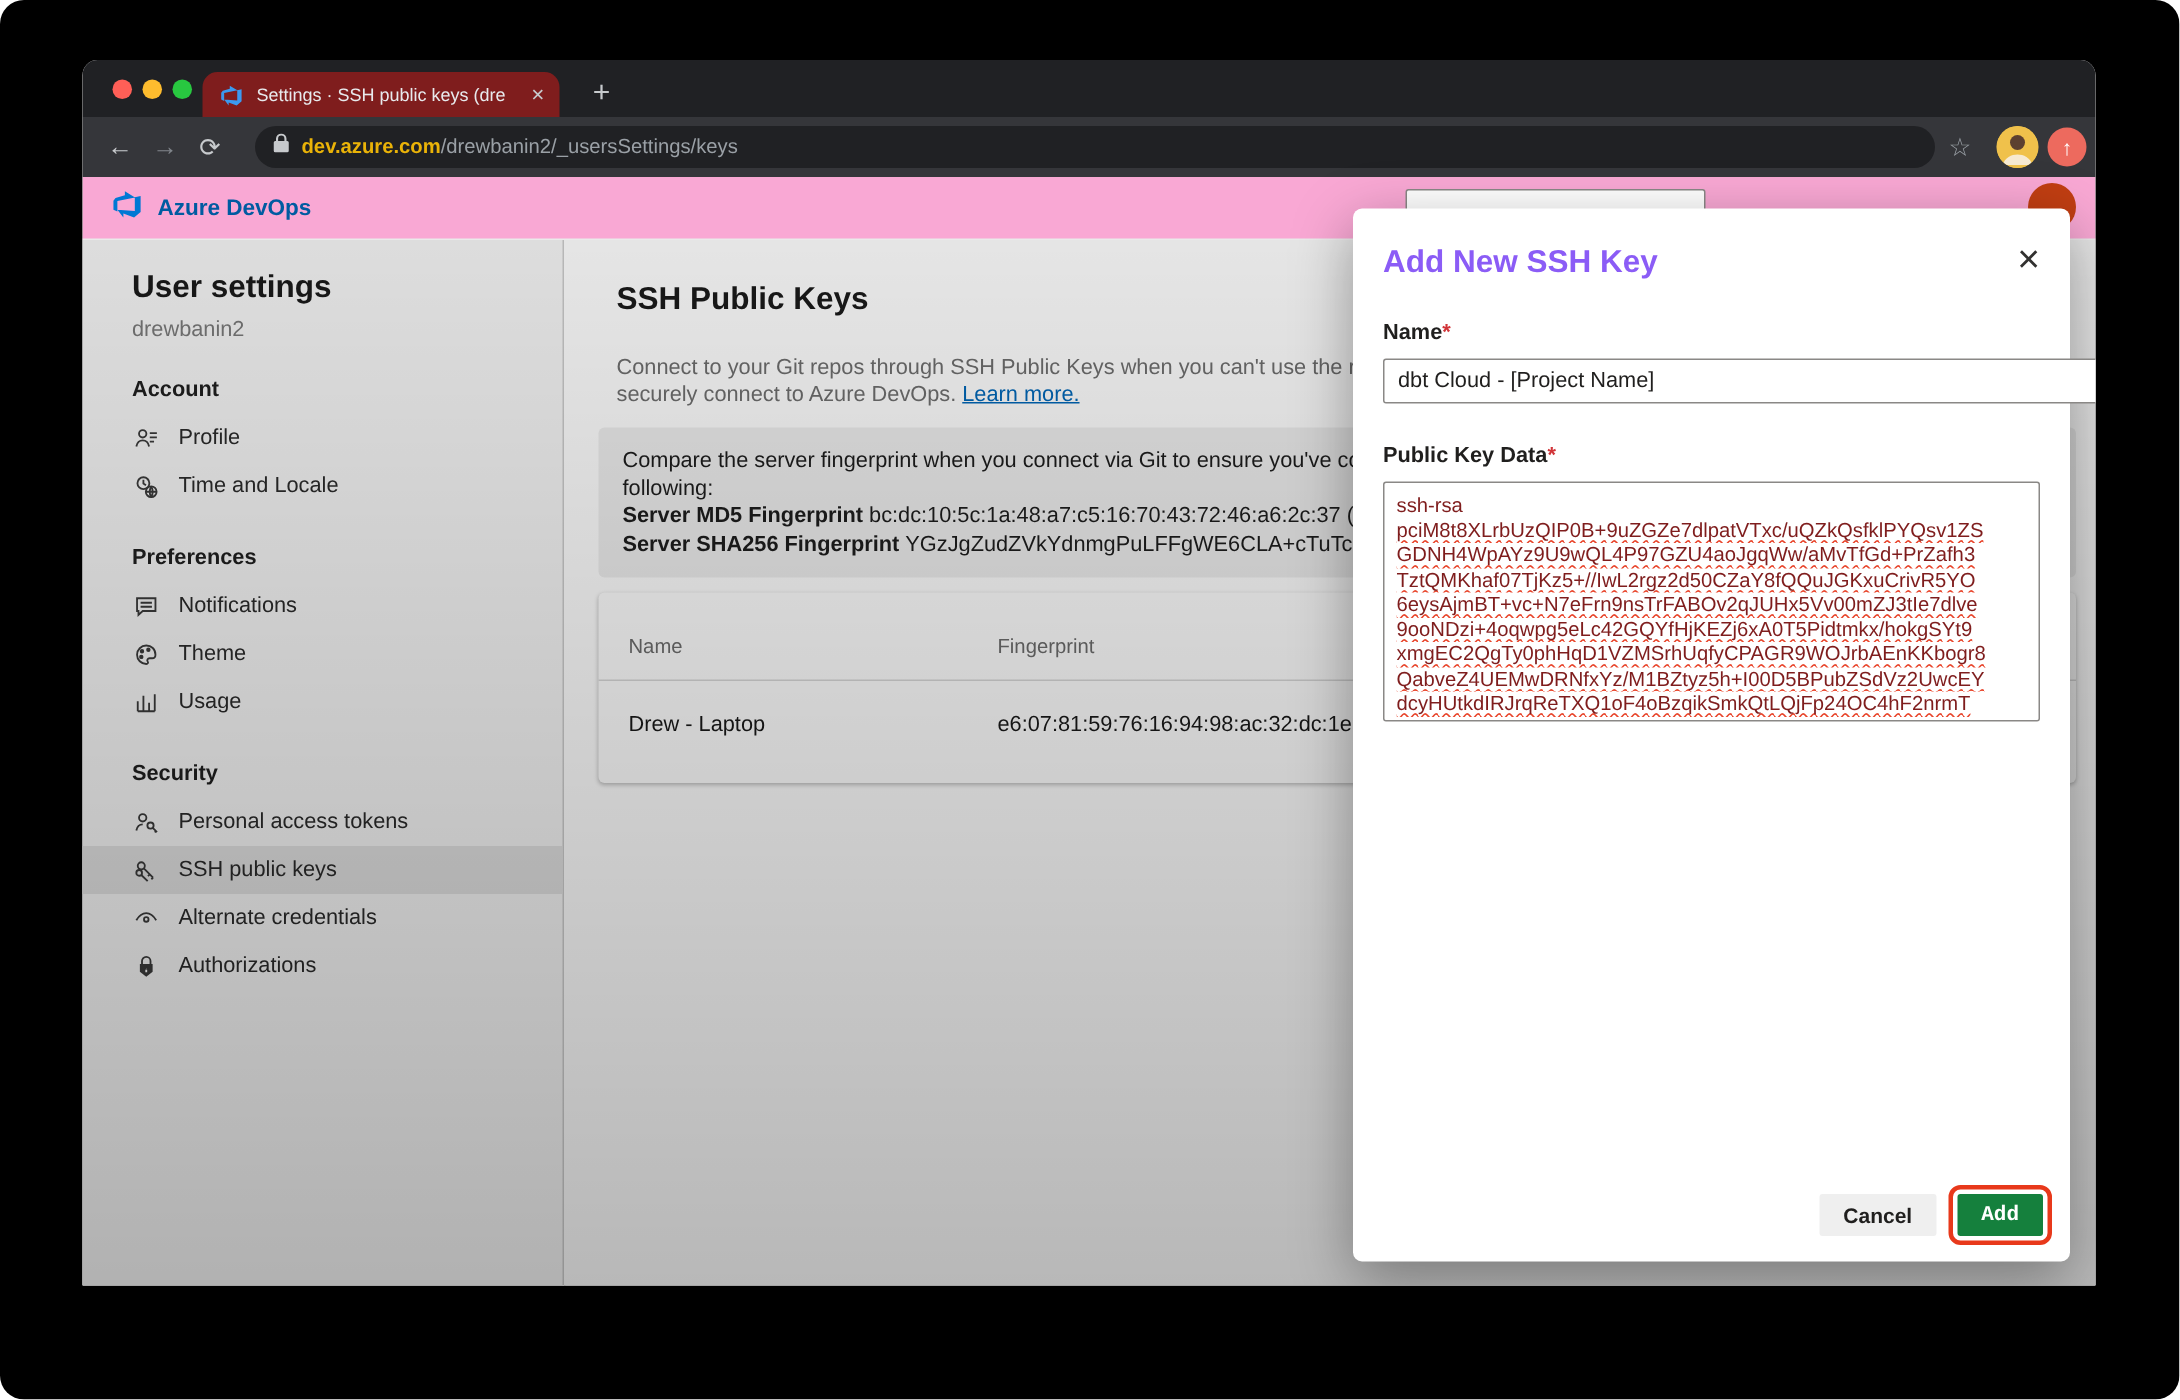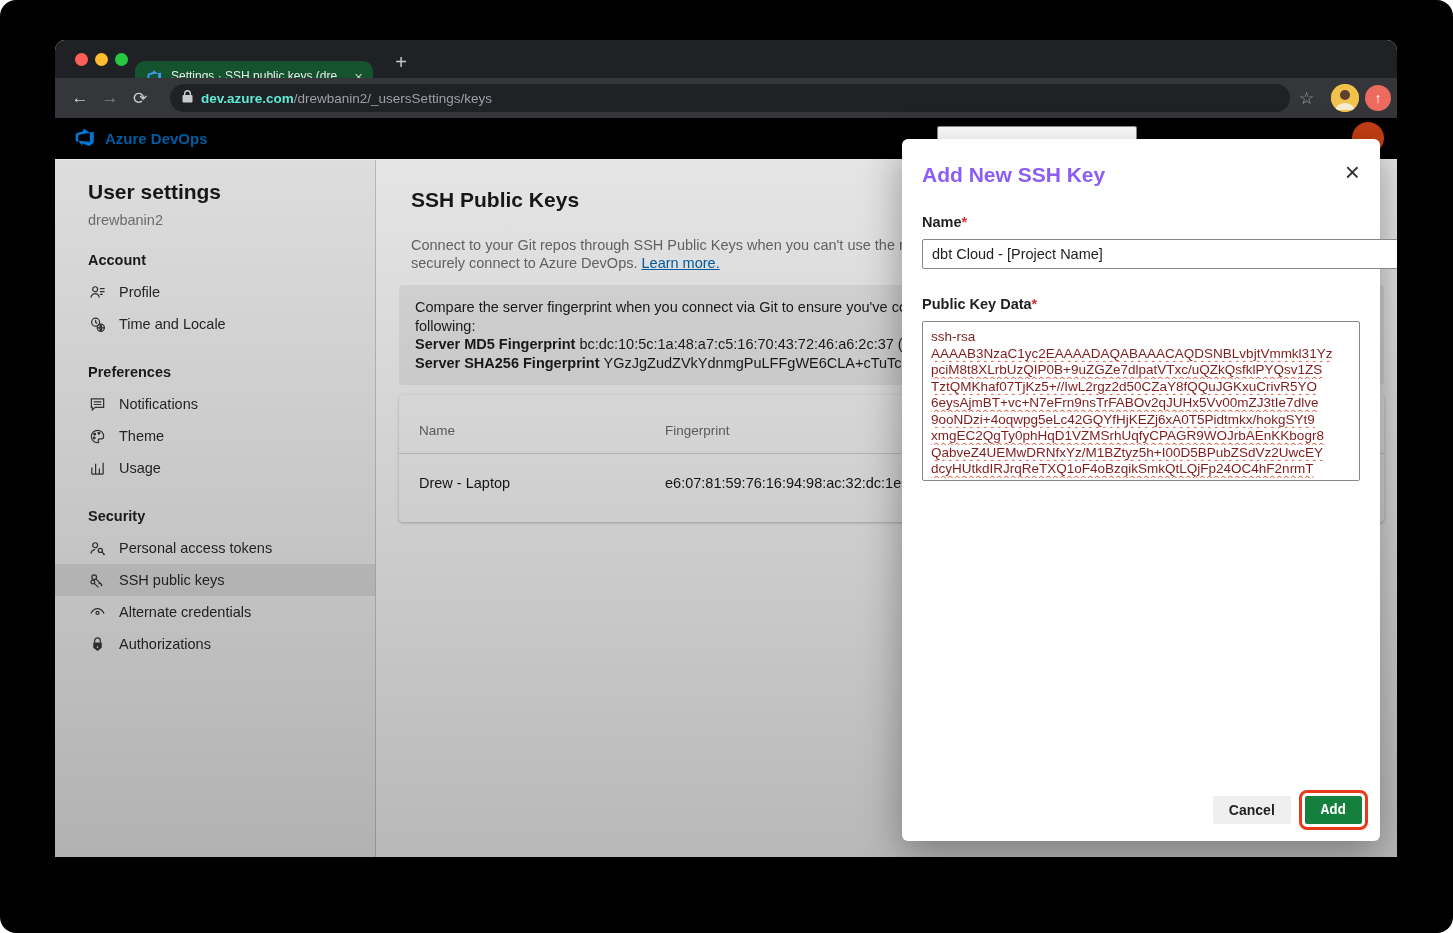--- a/index.html
+++ b/index.html
@@ -8,39 +8,39 @@
 
   
   .window { position:absolute; left:55px; top:40px; width:1342px; height:817px; border-radius:10px 10px 0 0; overflow:hidden; background:#fff; }
 
   
   .tabstrip { position:relative; height:38px; background:#202124; }
   .traffic { position:absolute; top:13px; width:13px; height:13px; border-radius:50%; }
   .t-red { left:20px; background:#ff5f57; }
   .t-yellow { left:40px; background:#febc2e; }
   .t-green { left:60px; background:#28c840; }
-  .tab { position:absolute; left:80px; top:8px; width:238px; height:30px; background:#14532d; border-radius:10px 10px 0 0; display:flex; align-items:center; padding:4px 10px; gap:8px;margin-top:13px; }
+  .tab { position:absolute; left:80px; top:8px; width:238px; height:30px; background:#7f1d1d; border-radius:10px 10px 0 0; display:flex; align-items:center; padding:4px 10px; gap:8px; }
   .tab-title { color:#e8eaed; font-size:12px; white-space:nowrap; overflow:hidden; flex:1; }
   .tab-close { color:#c7cacd; font-size:15px; line-height:15px; cursor:default; }
   .newtab { position:absolute; left:332px; top:8px; color:#c7cacd; font-size:20px; width:28px; height:28px; display:flex; align-items:center; justify-content:center; }
 
   
   .toolbar { position:relative; height:40px; background:#35363a; display:flex; align-items:center; }
   .nav-ico { font-size:17px; color:#c7cacd; width:30px; text-align:center; }
   .nav-back { margin-left:10px; }
   .nav-fwd { color:#80858b; }
   .urlbar { position:absolute; left:115px; top:6px; width:1120px; height:28px; background:#202124; border-radius:14px; display:flex; align-items:center; padding:0 12px; gap:8px; }
-  .url-host { color:#5eead4; font-size:13.5px; font-weight:700; }
+  .url-host { color:#eab308; font-size:13.5px; font-weight:700; }
   .url-path { color:#9aa0a6; font-size:13.5px; }
   .star { position:absolute; left:1244px; top:10px; color:#9aa0a6; font-size:17px; }
   .b-avatar { position:absolute; left:1276px; top:6px; width:28px; height:28px; border-radius:50%; background:#f0c14b; overflow:hidden; }
   .b-update { position:absolute; left:1310px; top:7px; width:26px; height:26px; border-radius:50%; background:#ed6a5e; color:#fff; font-size:14px; font-weight:700; display:flex; align-items:center; justify-content:center; }
 
   
-  .devops-header { position:relative; height:42px; background:#000000; display:flex; align-items:center; border-bottom:1px solid #eaeaea; }
+  .devops-header { position:relative; height:42px; background:#f9a8d4; display:flex; align-items:center; border-bottom:1px solid #eaeaea; }
   .brand { display:flex; align-items:center; gap:10px; margin-left:20px; }
   .brand-name { color:#005ba1; font-size:15px; font-weight:700; }
   .hdr-search { position:absolute; left:882px; top:8px; width:200px; height:30px; background:#fff; border:1px solid #8a8886; border-radius:2px; }
   .hdr-avatar { position:absolute; left:1297px; top:4px; width:32px; height:32px; border-radius:50%; background:#c13e12; }
 
   
   .page { position:relative; height:697px; background:#fff; overflow:hidden; }
   .dim { position:absolute; inset:0; background:linear-gradient(180deg, rgba(0,0,0,0.10), rgba(0,0,0,0.28)); z-index:5; pointer-events:none; }
 
   
@@ -276,22 +276,22 @@
       <div class="m-label">
         <span>Name</span><span class="req">*</span>
       </div>
       <input class="m-input" value="dbt Cloud - [Project Name]" style="">
 
       <div class="m-label">
         <span>Public Key Data</span><span class="req">*</span>
       </div>
       <div class="m-keybox">
         <div class="key-line">ssh-rsa</div>
-        <div class="key-line wavy">AAAAB3NzaC1yc2EAAAADAQABAAACAQDSNBLvbjtVmmkl31Yz</div>
         <div class="key-line wavy">pciM8t8XLrbUzQIP0B+9uZGZe7dlpatVTxc/uQZkQsfklPYQsv1ZS</div>
+        <div class="key-line wavy">GDNH4WpAYz9U9wQL4P97GZU4aoJgqWw/aMvTfGd+PrZafh3</div>
         <div class="key-line wavy">TztQMKhaf07TjKz5+//IwL2rgz2d50CZaY8fQQuJGKxuCrivR5YO</div>
         <div class="key-line wavy">6eysAjmBT+vc+N7eFrn9nsTrFABOv2qJUHx5Vv00mZJ3tIe7dlve</div>
         <div class="key-line wavy">9ooNDzi+4oqwpg5eLc42GQYfHjKEZj6xA0T5Pidtmkx/hokgSYt9</div>
         <div class="key-line wavy">xmgEC2QgTy0phHqD1VZMSrhUqfyCPAGR9WOJrbAEnKKbogr8</div>
         <div class="key-line wavy">QabveZ4UEMwDRNfxYz/M1BZtyz5h+I00D5BPubZSdVz2UwcEY</div>
         <div class="key-line wavy">dcyHUtkdIRJrqReTXQ1oF4oBzqikSmkQtLQjFp24OC4hF2nrmT</div>
       </div>
 
       <div class="m-footer">
         <button class="btn btn-cancel">Cancel</button>

